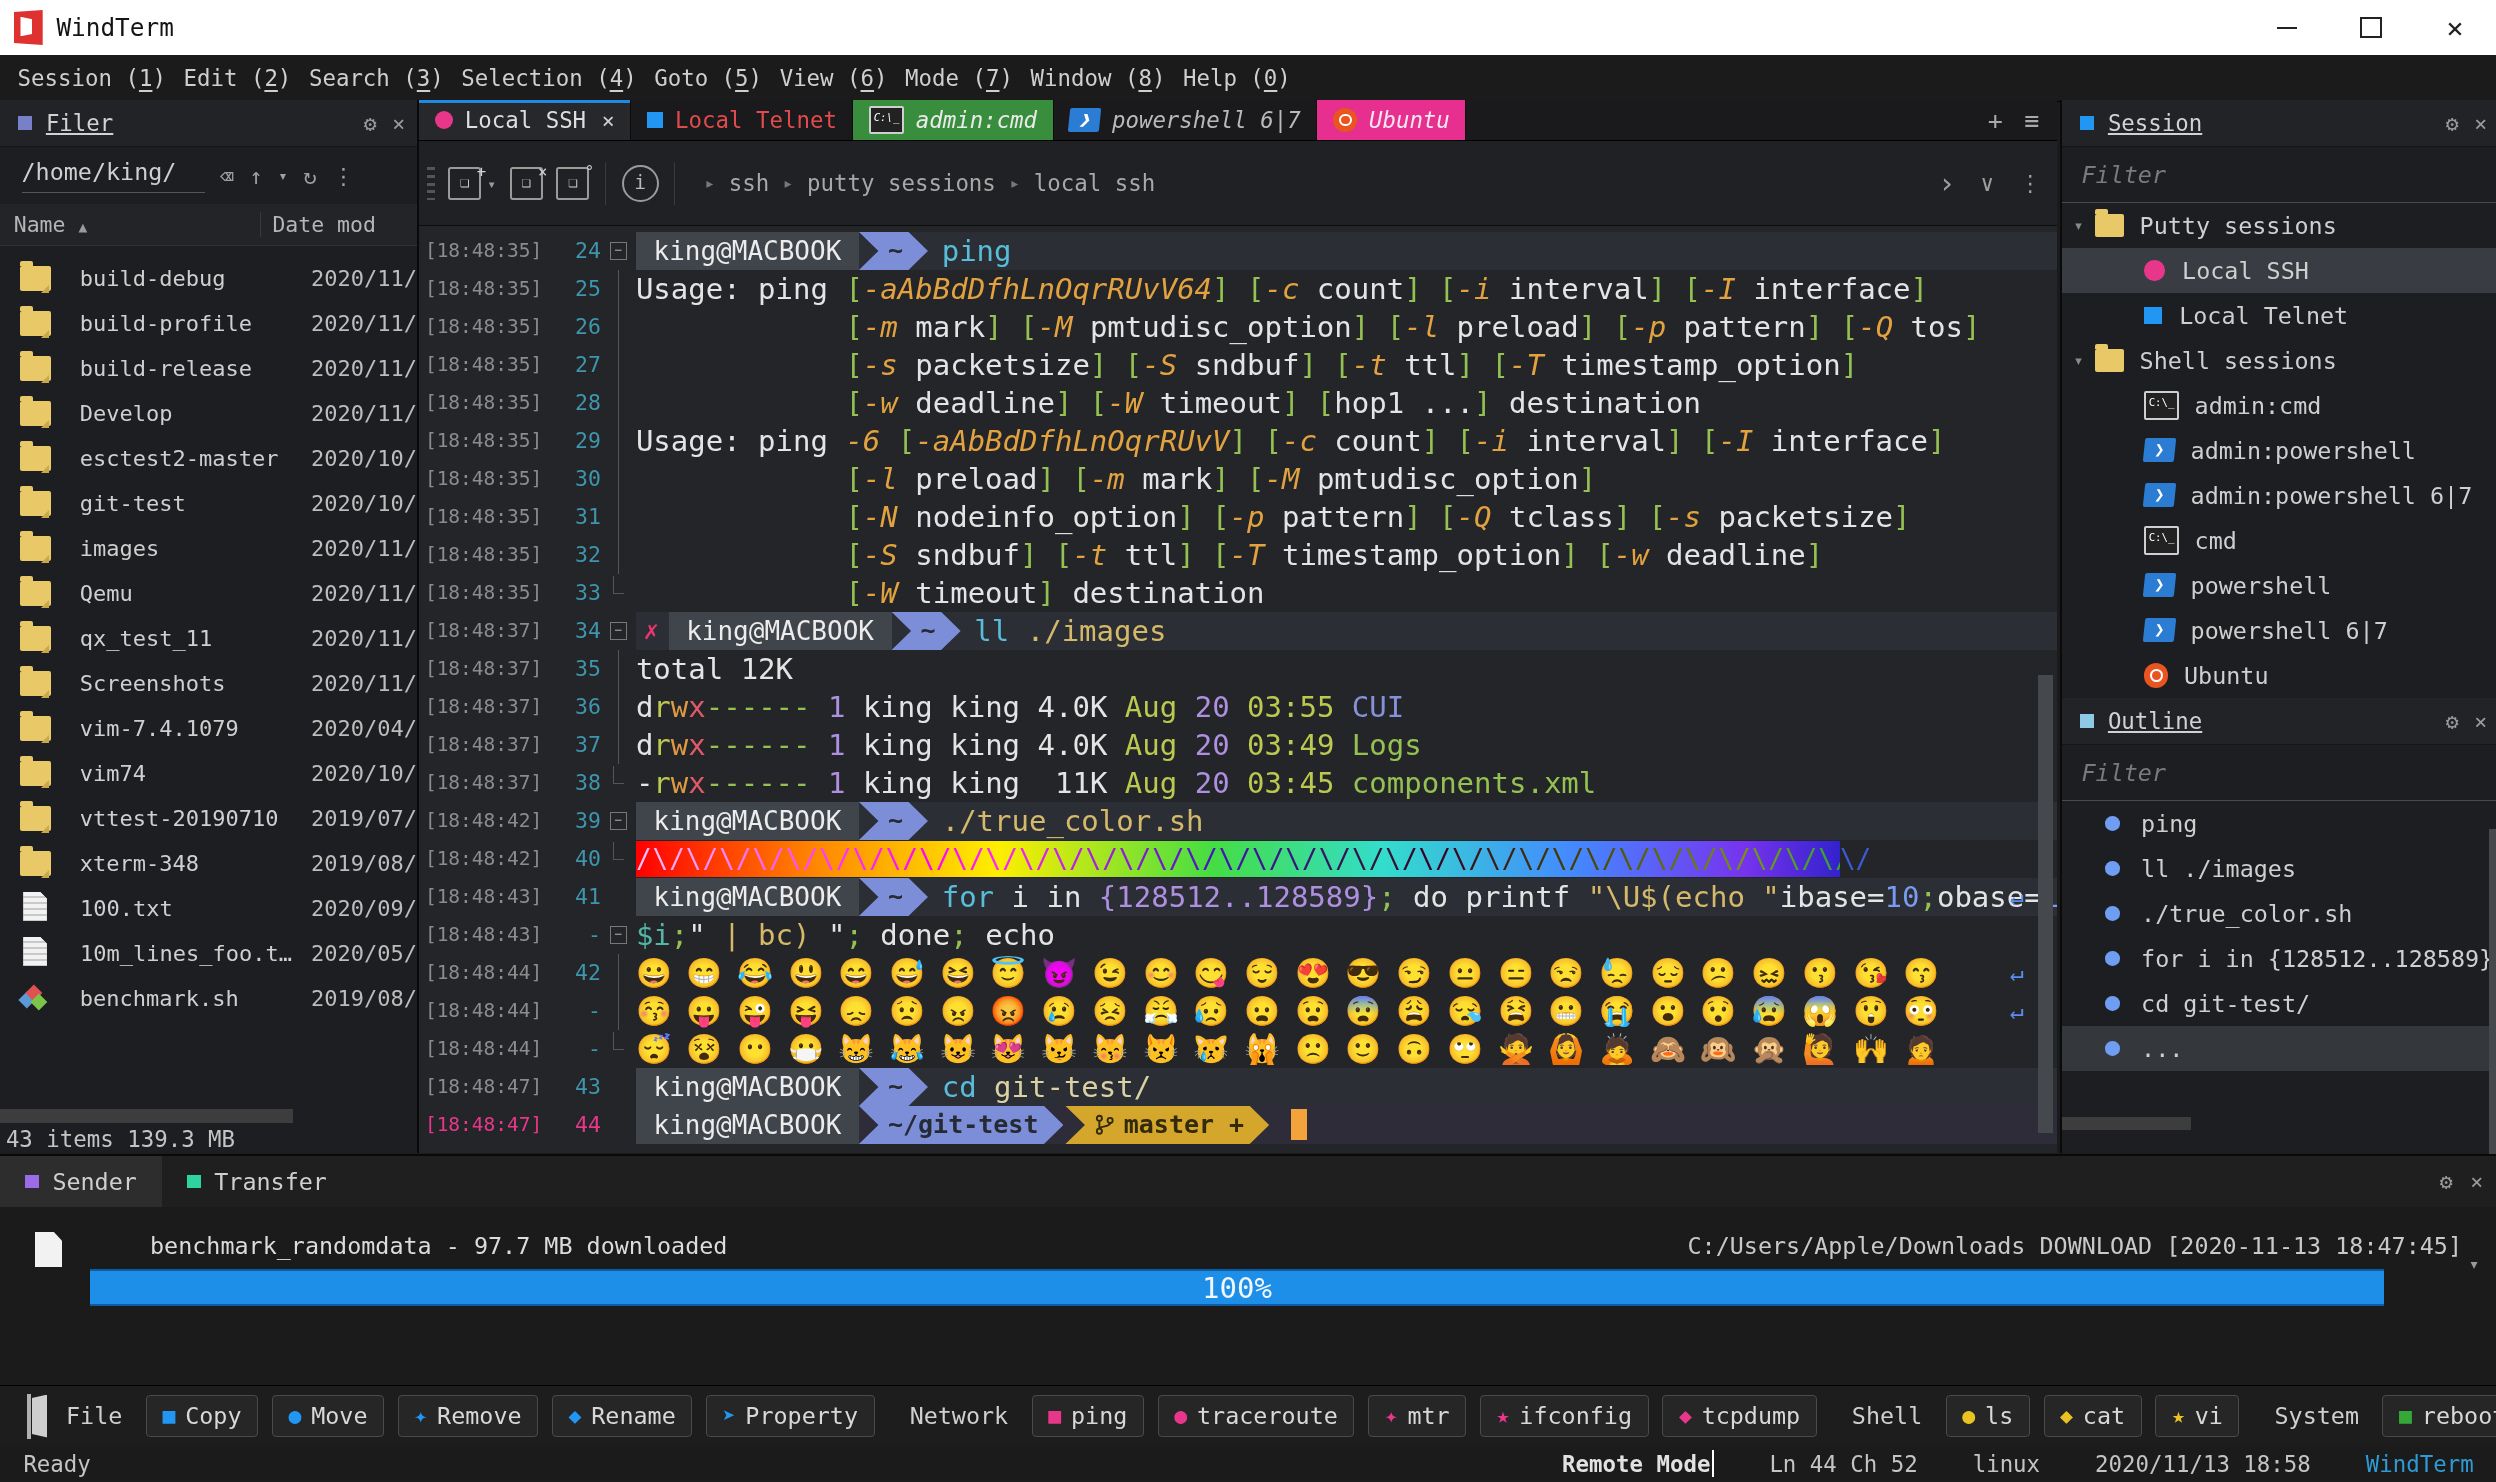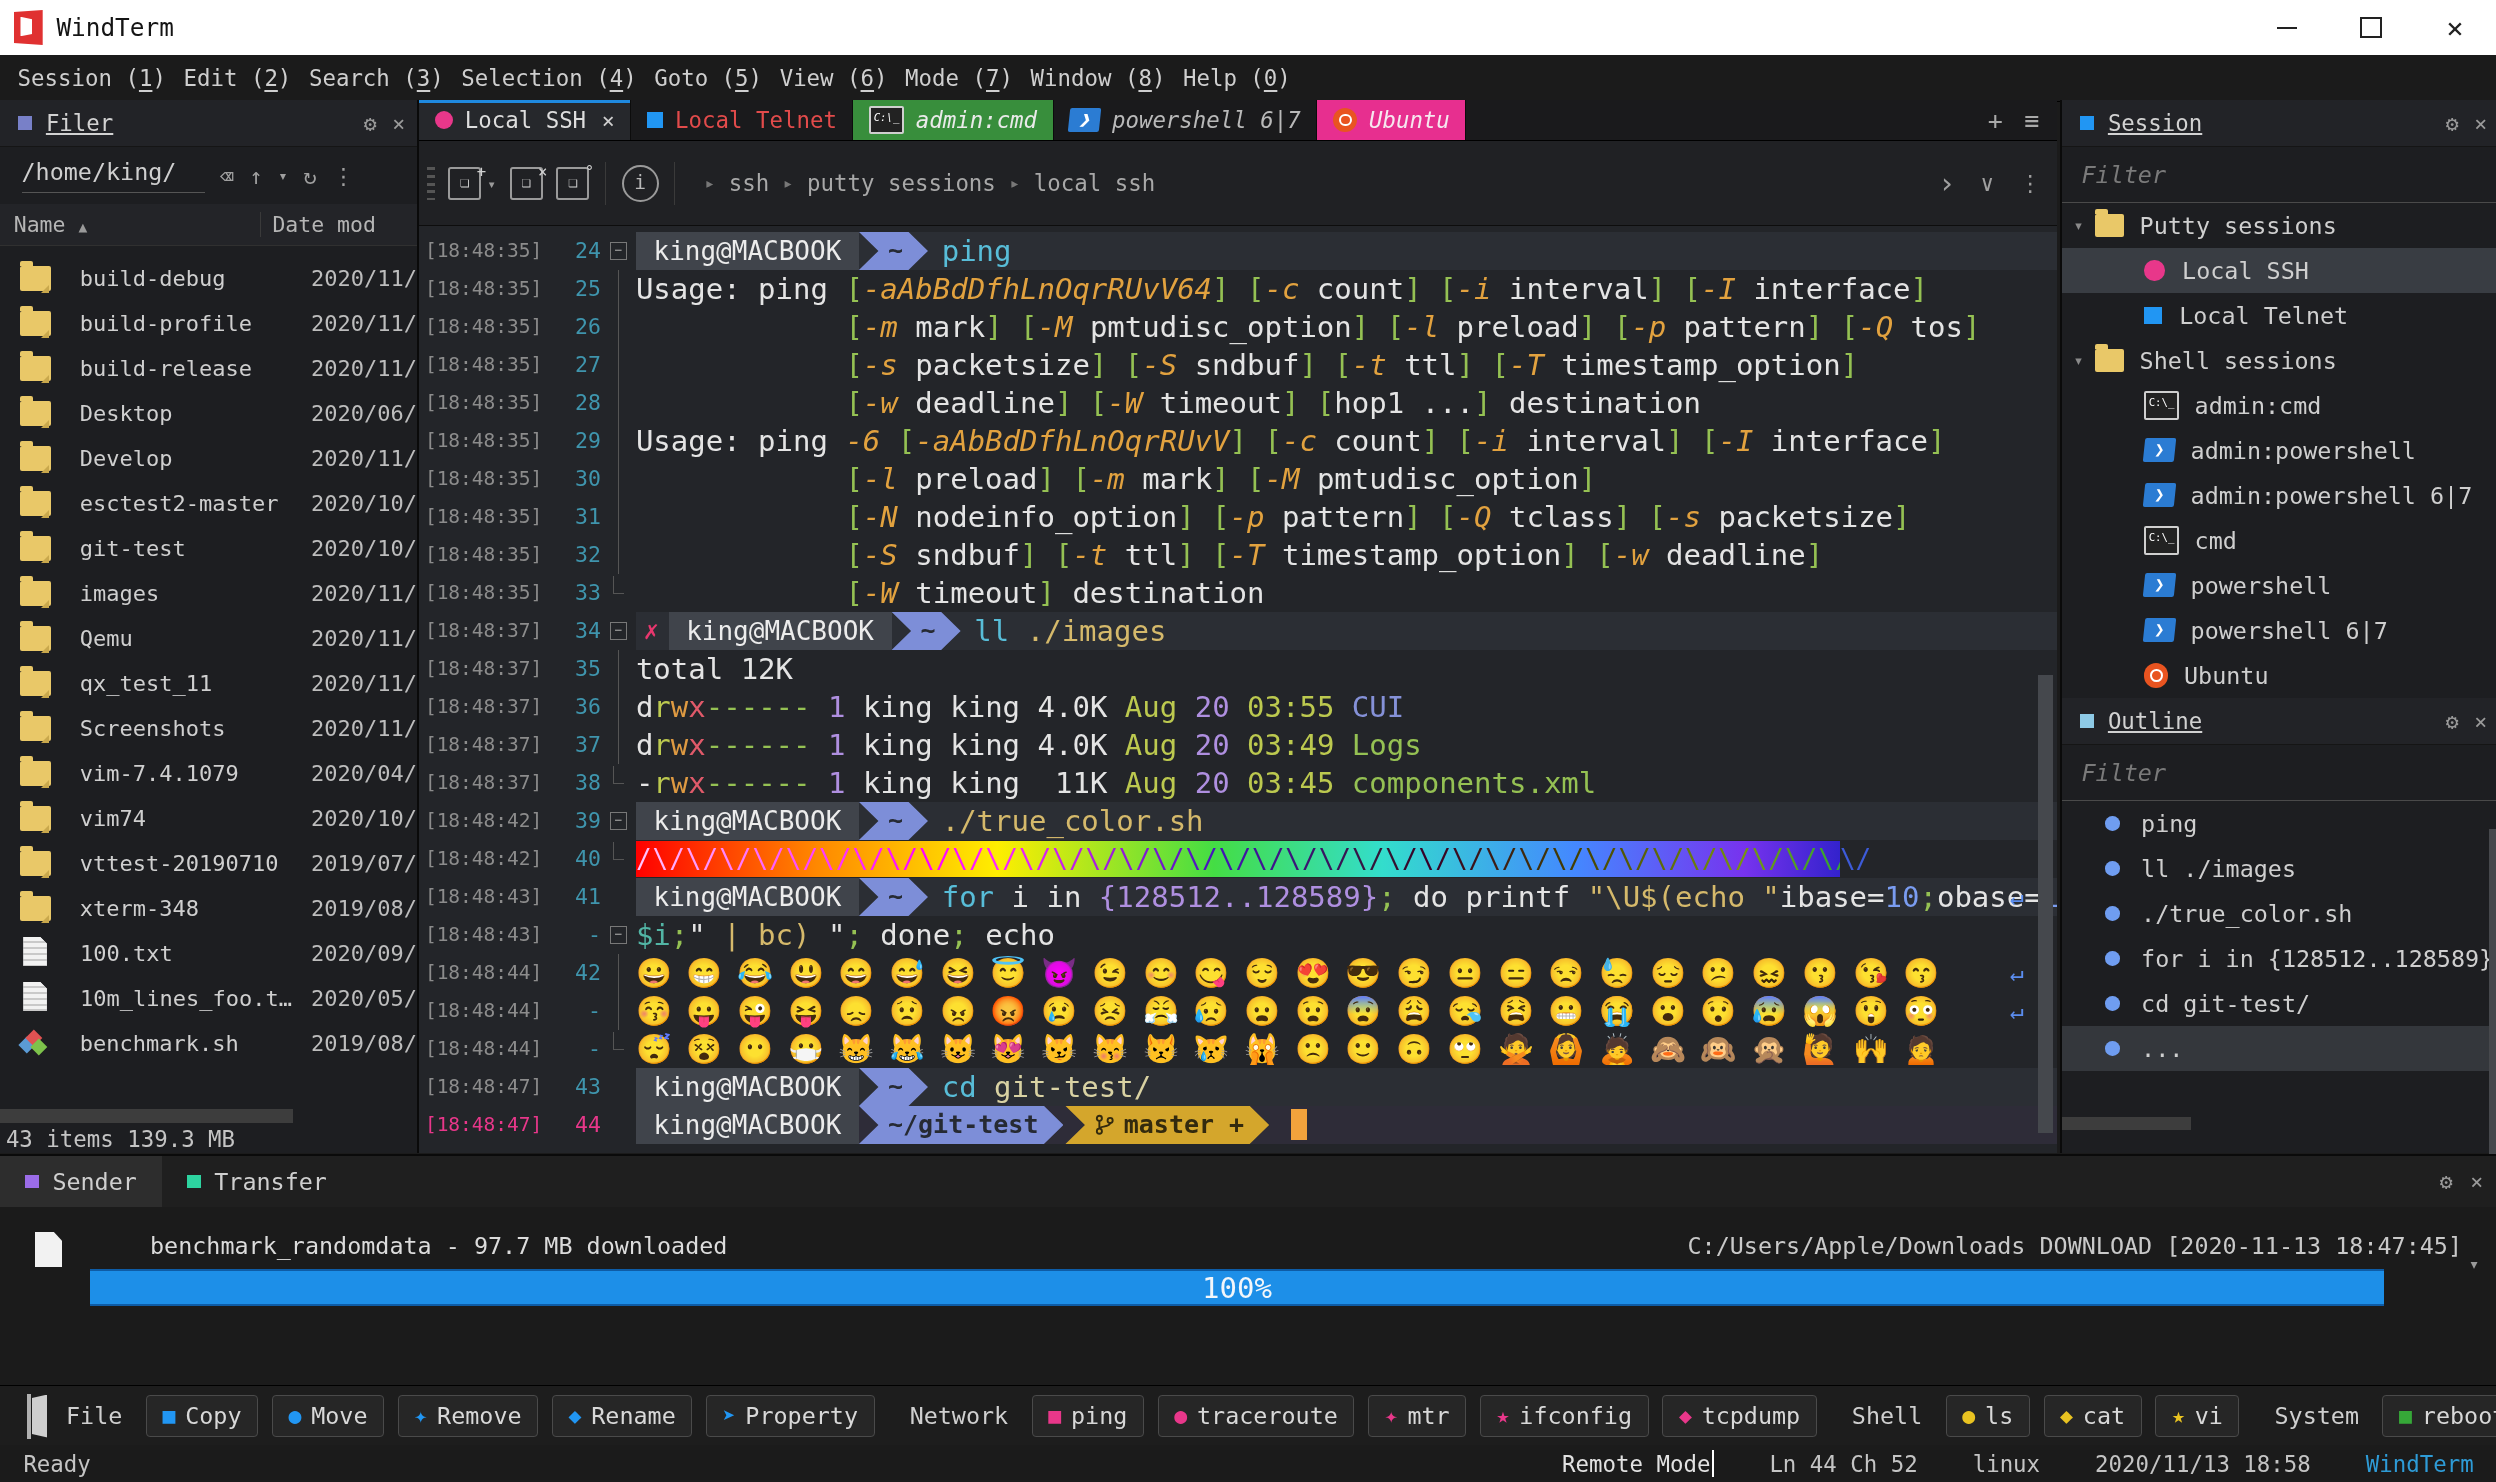--- a/index.html
+++ b/index.html
@@ -164,21 +164,21 @@
   .tg-label{color:#cfcfcf;margin:0 9.8px 0 35px;}
   .tbtn{display:flex;align-items:center;gap:9.8px;background:#262626;border:1px solid #4a4a4a;border-radius:3.9px;
         padding:5.9px 15.6px;margin-left:13.7px;color:#d8d8d8;}
   .tbtn .g{font-size:21.5px;line-height:1;}
   .g-blue{color:#2196f3;}.g-pink{color:#e8378a;}.g-yellow{color:#e9c321;}.g-green{color:#36a838;}
 
   
   #statusbar{left:0;top:1445px;width:2497px;height:37px;background:#1b1b1b;display:flex;align-items:center;font-size:22.4px;color:#c4c4c4;}
   #st-ready{margin-left:23.4px;}
   #st-right{margin-left:auto;display:flex;align-items:center;gap:55px;padding-right:23.4px;}
-  #st-mode{display:flex;align-items:center;color:#e2e2e2;font-weight:normal;}
+  #st-mode{display:flex;align-items:center;color:#e2e2e2;font-weight:bold;}
   #st-mode .tcur{width:2px;height:27px;background:#fff;margin-left:2px;}
   #st-app{color:#2e9bd6;}
 </style>
 </head>
 <body>
 
 <div id="app">
 
   <div id="titlebar" class="abs">
     <div id="app-logo"></div>
@@ -237,25 +237,20 @@
         </div>
         <div class="frow">
           <span class="ficon folder"></span>
           <span class="fname">build-profile</span>
           <span class="fdate">2020/11/</span>
         </div>
         <div class="frow">
           <span class="ficon folder"></span>
           <span class="fname">build-release</span>
           <span class="fdate">2020/11/</span>
-        </div>
-        <div class="frow">
-          <span class="ficon folder"></span>
-          <span class="fname">Desktop</span>
-          <span class="fdate">2020/06/</span>
         </div>
         <div class="frow">
           <span class="ficon folder"></span>
           <span class="fname">Develop</span>
           <span class="fdate">2020/11/</span>
         </div>
         <div class="frow">
           <span class="ficon folder"></span>
           <span class="fname">esctest2-master</span>
           <span class="fdate">2020/10/</span>

